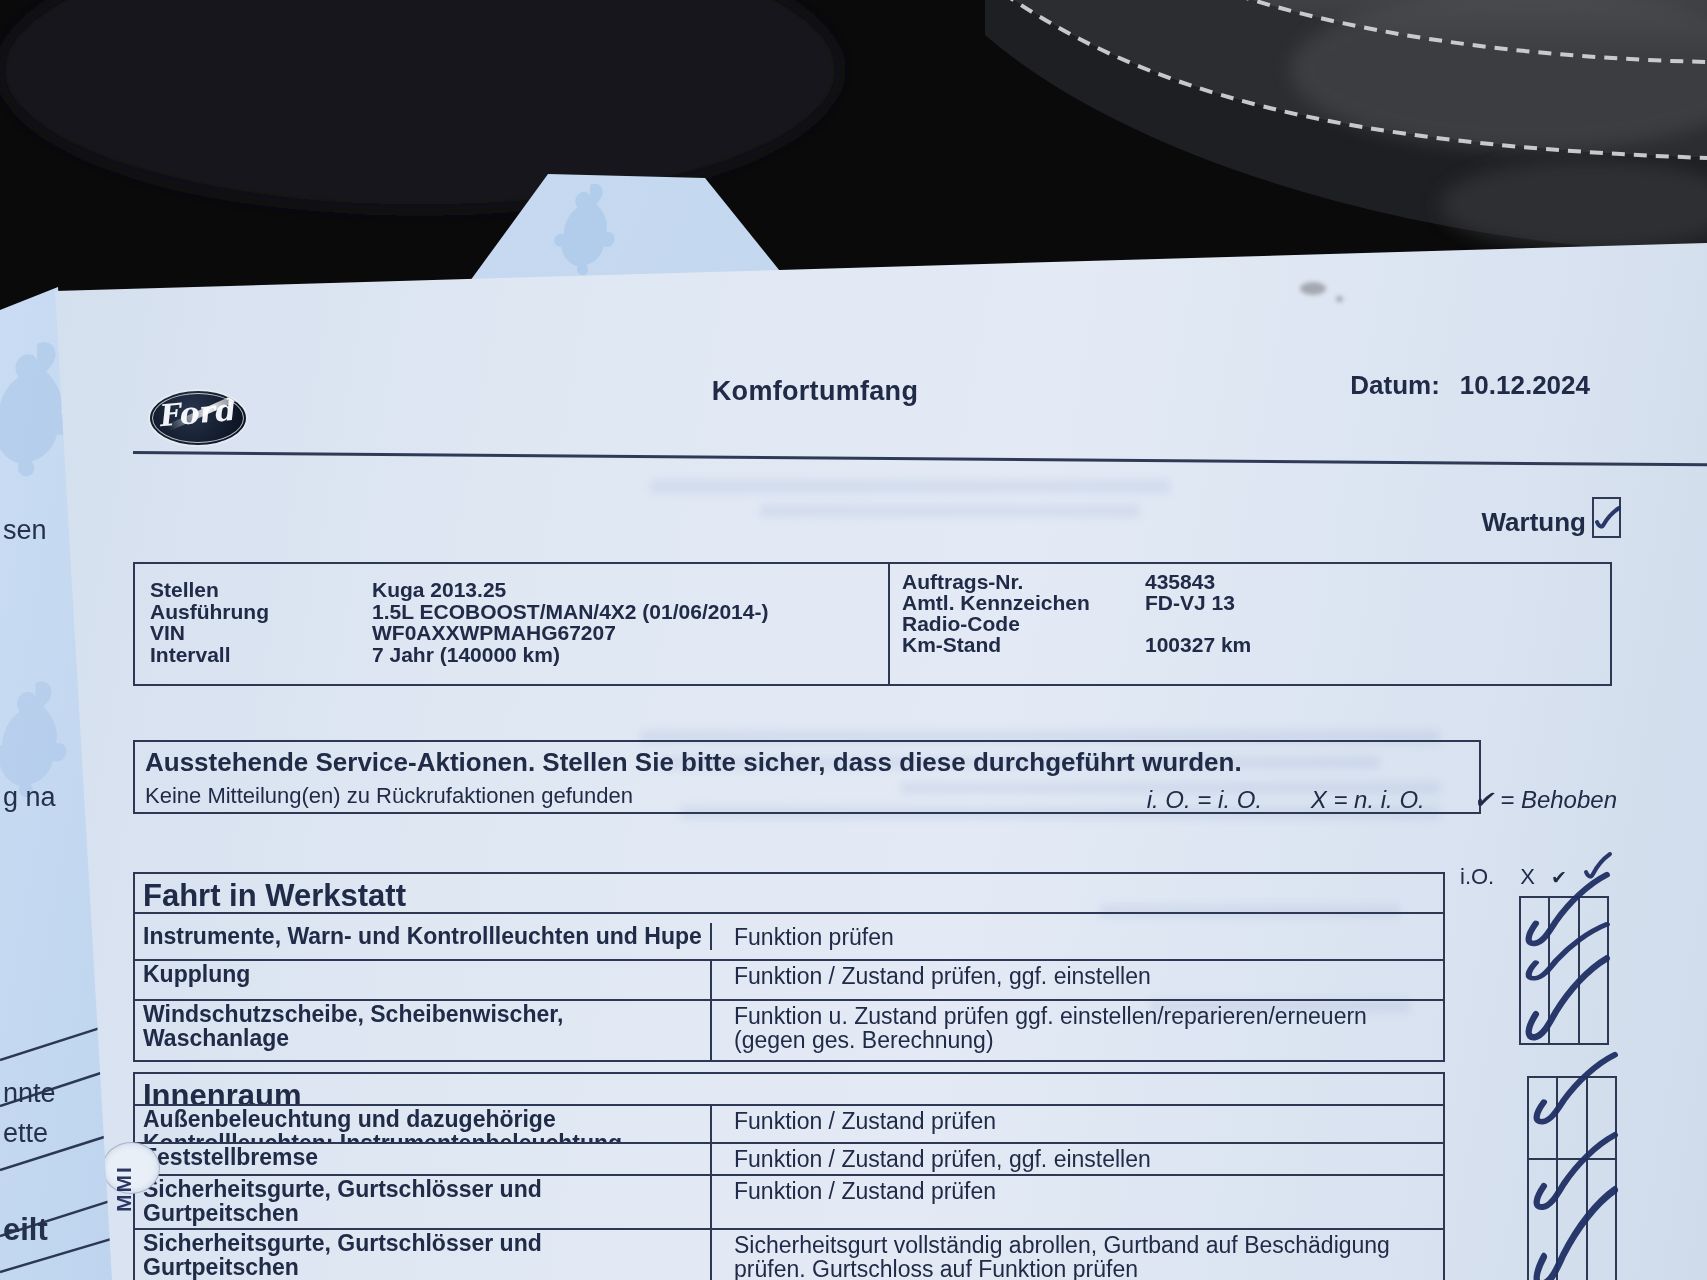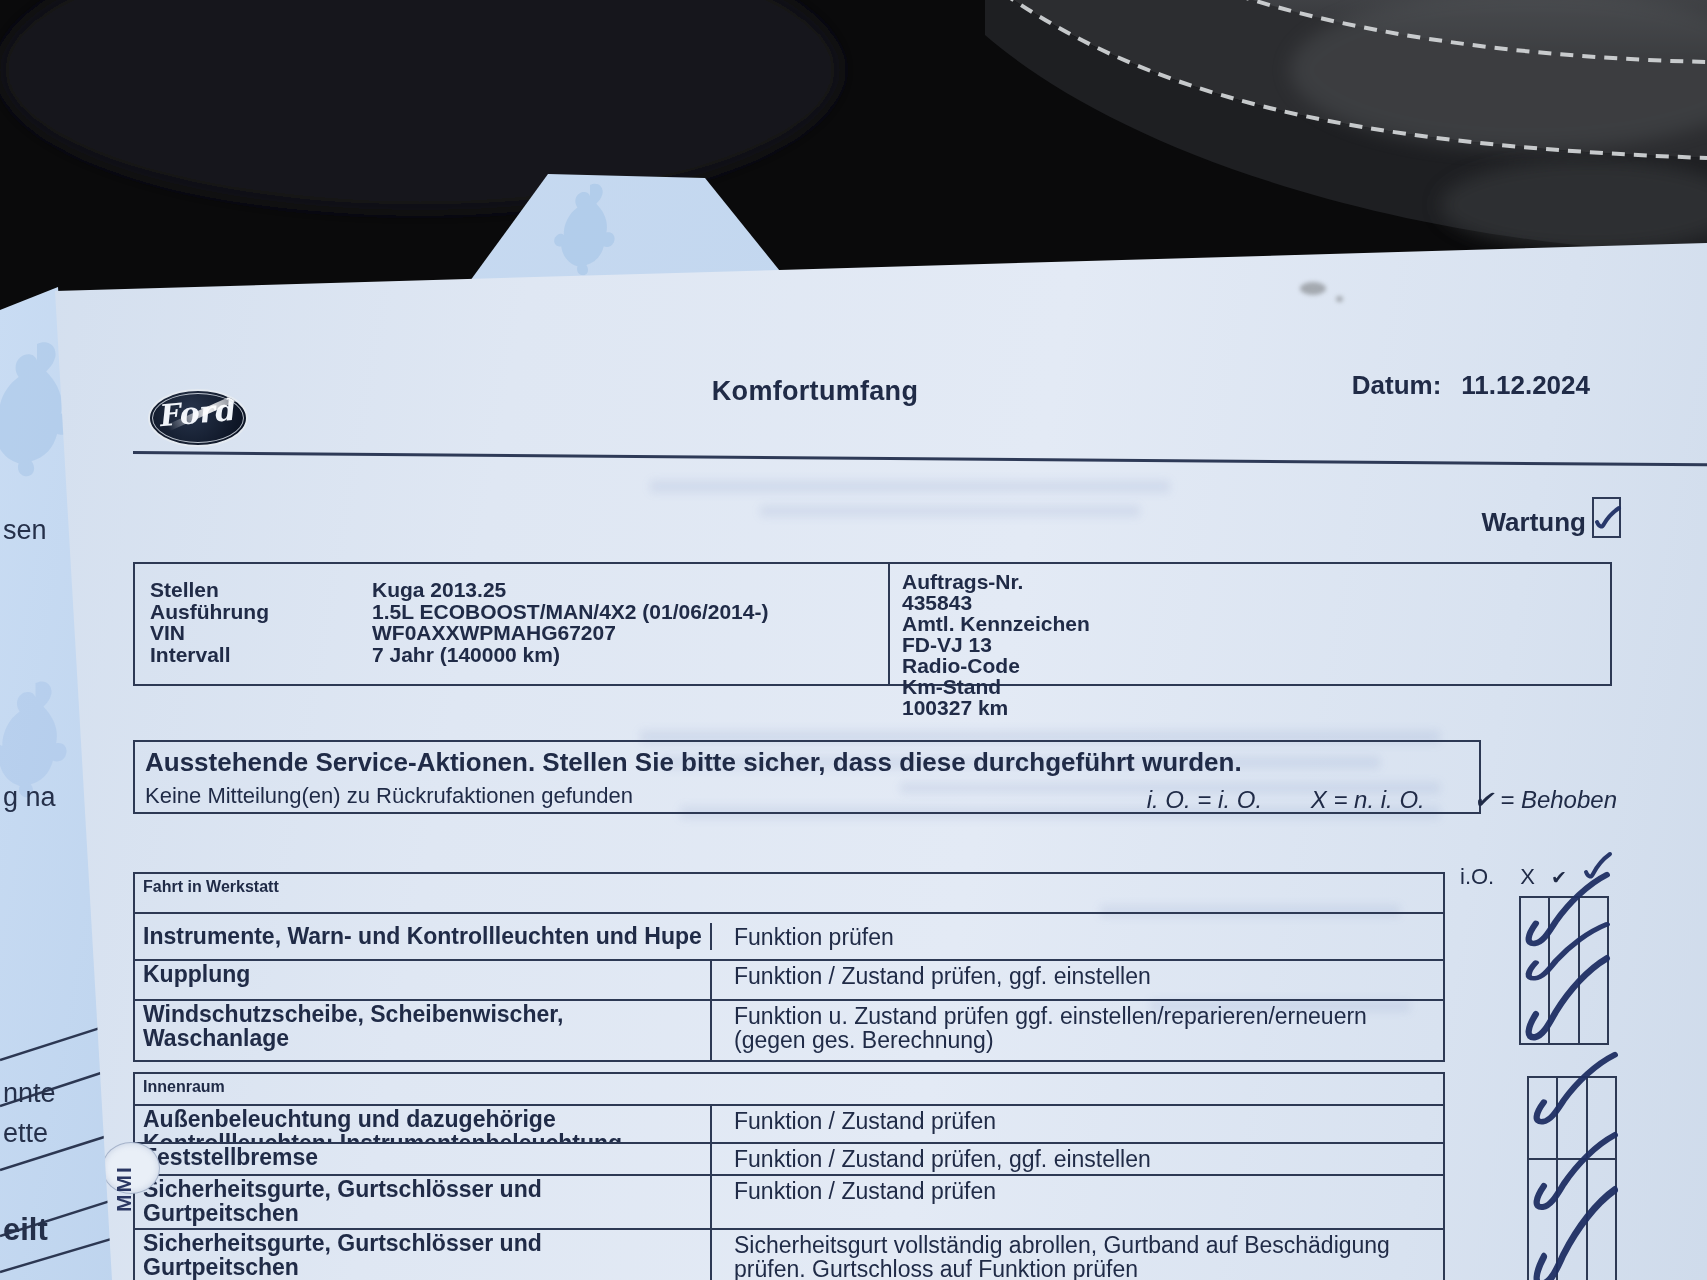--- a/index.html
+++ b/index.html
@@ -38,35 +38,35 @@
   .wartung-label{top:507px;right:121px;font-size:26px;font-weight:700;}
   .wartung-box{left:1592px;top:497px;width:29px;height:41px;border:2px solid #2e3a57;box-sizing:border-box;}
   
   .vtable{left:133px;top:562px;width:1479px;height:124px;border:2.5px solid #2d3954;
     box-sizing:border-box;display:flex;}
   .vhalf{height:100%;box-sizing:border-box;}
   .vhalf.l{width:755px;border-right:2.5px solid #2d3954;padding:15px 0 0 15px;}
   .vhalf.r{flex:1;padding:7px 0 0 12px;}
   .vrow{display:flex;font-size:21px;font-weight:700;}
   .vhalf.l .vrow{line-height:21.5px;}
-  .vhalf.r .vrow{line-height:21px;flex-direction:column;}
+  .vhalf.r .vrow{line-height:21px;}
   .vhalf.l .vlabel{width:222px;}
   .vhalf.r .vlabel{width:243px;}
   .vvalue{font-weight:600;}
   
   .sbox{left:133px;top:740px;width:1348px;height:74px;border:2.5px solid #2d3954;box-sizing:border-box;text-align:right;}
   .sbox .h{position:absolute;left:10px;top:5px;font-size:26px;font-weight:700;white-space:nowrap;}
   .sbox .n{position:absolute;left:10px;top:41px;font-size:22px;}
   
   .legend{top:786px;right:90px;font-size:24px;font-style:italic;white-space:nowrap;}
   .legend span{margin-left:42px;}
   .legend span:first-child{margin-left:0;}
   
   .cl-block{left:133px;width:1312px;border:2.5px solid #2d3954;box-sizing:border-box;}
-  .cl-header{font-size:16px;font-weight:700;padding:4px 8px 16px 8px;box-sizing:border-box;overflow:hidden;}
+  .cl-header{font-size:31px;font-weight:700;padding:4px 8px 16px 8px;box-sizing:border-box;overflow:hidden;}
   .cl-row{display:flex;border-top:2.5px solid #2d3954;box-sizing:border-box;overflow:hidden;}
   .cl-item{width:577px;border-right:2.5px solid #2d3954;box-sizing:border-box;
     font-weight:700;font-size:23px;line-height:23.5px;padding:2px 8px;overflow:hidden;}
   .cl-task{flex:1;font-size:23px;line-height:24px;padding:3px 22px;overflow:hidden;}
   
   .grid{border:2.5px solid #2d3954;width:90px;box-sizing:border-box;}
   .grid-row{display:flex;box-sizing:border-box;}
   .grid-row + .grid-row{border-top:2.5px solid #2d3954;}
   .grid-cell{flex:1;}
   .gc-b{border-right:2.5px solid #2d3954;}
@@ -160,21 +160,21 @@
     <div class="abs smudge" style="left:1300px;top:282px;width:26px;height:13px"></div>
     <div class="abs smudge" style="left:1336px;top:296px;width:7px;height:6px"></div>
 
     <div class="abs ford">
       <div class="ford-script">Ford</div>
       <div class="glare"></div>
     </div>
 
     <div class="abs title">Komfortumfang</div>
     <div class="abs date">
-      <span>Datum:</span><span class="v">11.12.2024</span>
+      <span>Datum:</span><span class="v">10.12.2024</span>
     </div>
 
     <div class="abs rule"></div>
 
     <div class="abs wartung-label">Wartung</div>
     <div class="abs wartung-box">
       <svg class="tick" width="30" height="30" viewBox="0 0 30 30" style="overflow:visible;position:absolute;left:-2px;top:8px">
         <path d="M5,15 C7,20 10,21 12,17 C16,10 21,5 27,1"></path>
       </svg>
     </div>

